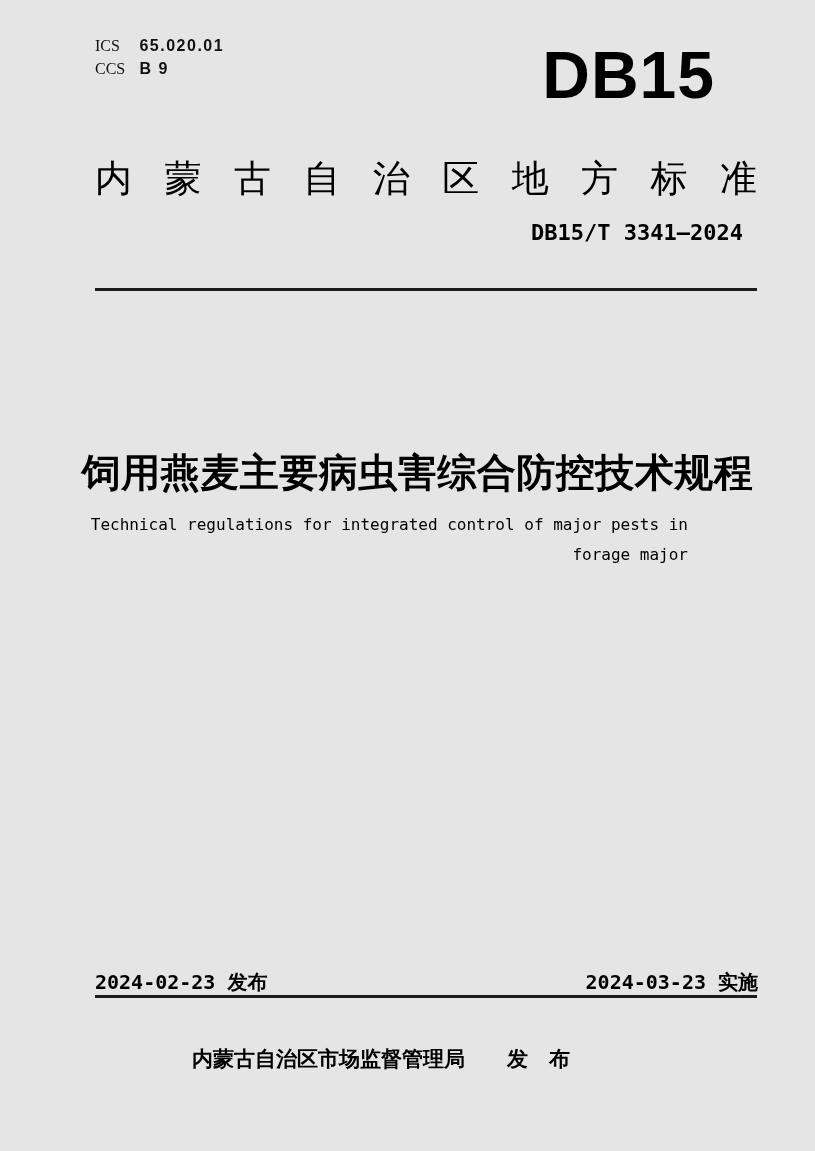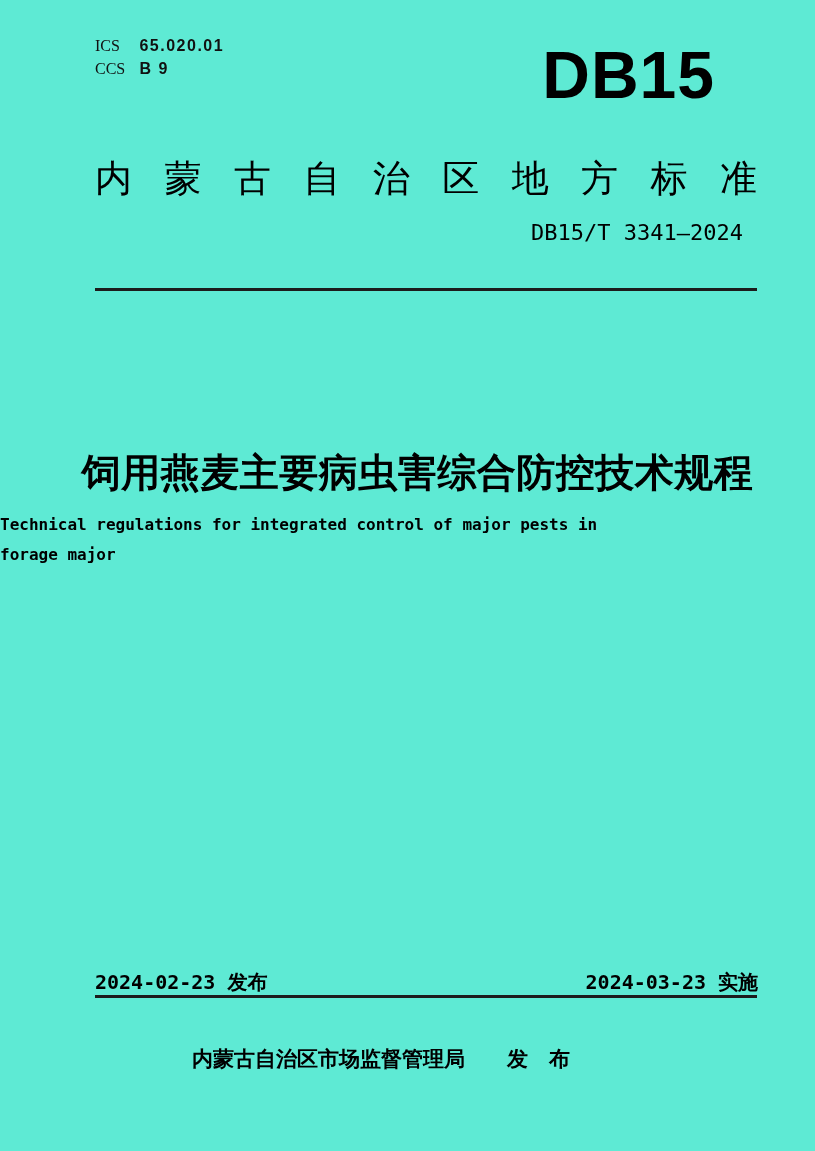--- a/index.html
+++ b/index.html
@@ -1,19 +1,19 @@
 <!DOCTYPE html>
 <html><head>
 <meta charset="utf-8">
 <style>
   html,body{margin:0;padding:0;background:#ffffff;}
   .page{
     position:relative;
     width:815px;height:1151px;
-    background:#5eead4;color:#000;
+    background:#e5e5e5;color:#000;
     font-family:"Liberation Sans", sans-serif;
     overflow:hidden;
   }
   
   .ics-block{position:absolute;left:95px;top:34px;}
   .code-row{line-height:23px;white-space:nowrap;}
   .code-label{
     font-family:"Liberation Serif", serif;
     font-size:16px;display:inline-block;width:40px;color:#111;
   }
@@ -33,37 +33,37 @@
     position:absolute;top:159px;left:95px;width:662px;
     font-size:37px;font-weight:500;line-height:40px;
     text-align:justify;text-align-last:justify;
     color:#000;
   }
   
   .std-code{
     position:absolute;top:220px;left:95px;width:648px;
     text-align:right;
     font-family:"DejaVu Sans Mono", monospace;
-    font-size:22px;font-weight:400;color:#000;
+    font-size:22px;font-weight:700;color:#000;
   }
   .rule{position:absolute;left:95px;width:662px;height:3px;background:#1c1c1c;}
   .rule-top{top:288px;}
   .rule-bottom{top:995px;}
   
   .title-cn{
     position:absolute;top:436px;left:0;width:815px;margin:10px;
     text-align:center;font-size:39px;font-weight:700;
     letter-spacing:0.5px;color:#000;
   }
   
   .title-en{
     position:absolute;top:510px;left:0;width:688px;
-    text-align:left;
+    text-align:right;
     font-family:"DejaVu Sans Mono", monospace;
-    font-size:16px;font-weight:700;line-height:30px;color:#000;
+    font-size:16px;font-weight:400;line-height:30px;color:#000;
   }
   
   .dates{
     position:absolute;top:969px;left:95px;width:663px;
     display:flex;justify-content:space-between;
     font-family:"DejaVu Sans Mono", sans-serif;
     font-size:20px;font-weight:700;color:#000;
     white-space:nowrap;
   }
   

